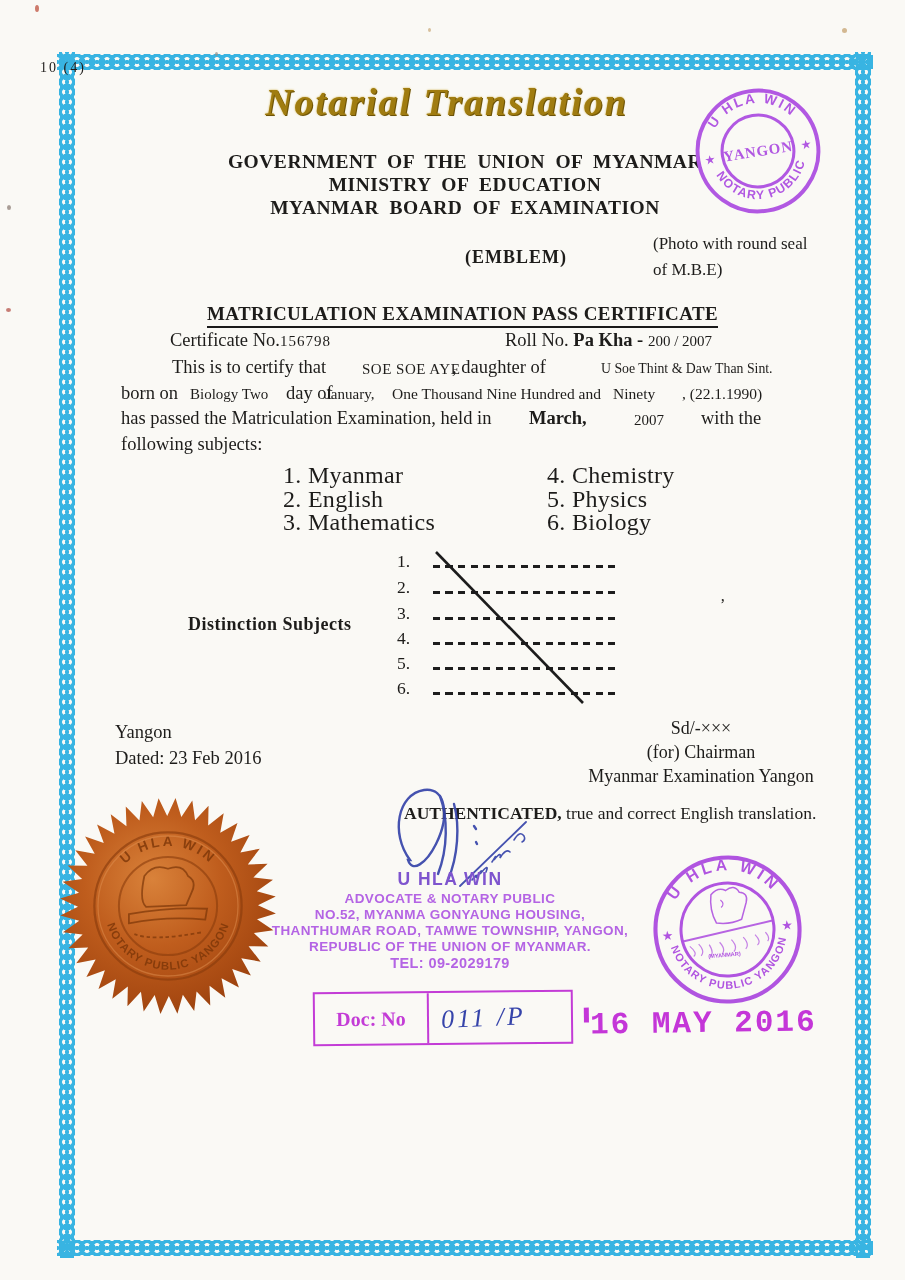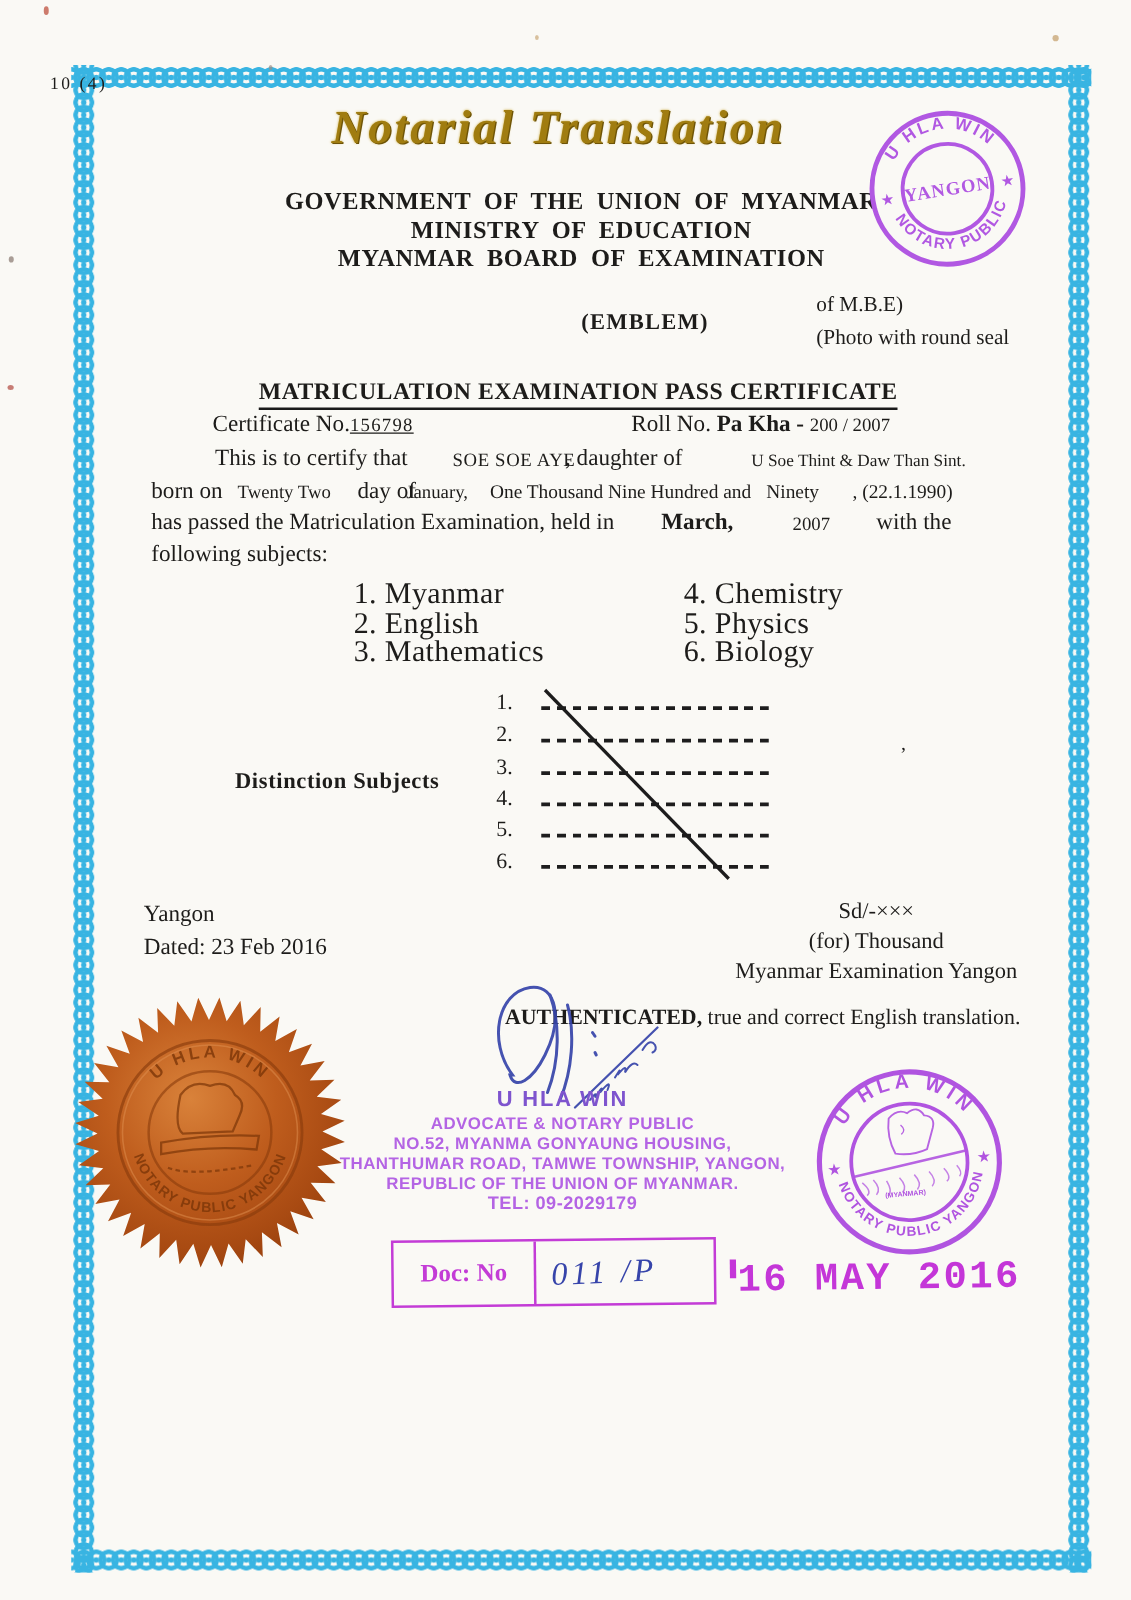--- a/index.html
+++ b/index.html
@@ -82,42 +82,42 @@
         <textPath href="#arcB1" startOffset="50%" text-anchor="middle">NOTARY PUBLIC</textPath>
       </text>
       <text x="80" y="86" text-anchor="middle" font-family="Liberation Serif, serif" font-size="17" font-weight="bold" fill="#b158e2" stroke="none" letter-spacing="1">YANGON</text>
       <text x="18" y="86" font-size="14" fill="#b158e2" stroke="none">★</text>
       <text x="129" y="86" font-size="14" fill="#b158e2" stroke="none">★</text>
     </g>
   </svg>
 
   <div class="abs emblem" style="left:367px;">(EMBLEM)</div>
   <div class="abs photo-note">
+    <div>(Photo with round seal</div>
     <div>of M.B.E)</div>
-    <div>(Photo with round seal</div>
   </div>
 
   <div class="abs cert-title"><span>MATRICULATION EXAMINATION PASS CERTIFICATE</span></div>
 
   <div class="abs t18" style="left:170px;top:330px;">
-    <span>Certificate No.</span><span class="typed" style="letter-spacing:1px;text-decoration:underline;">156798</span>
+    <span>Certificate No.</span><span class="typed" style="letter-spacing:1px;">156798</span>
   </div>
   <div class="abs t18" style="left:505px;top:330px;">
     <span>Roll No.</span>
     <span class="bold">Pa Kha -</span>
     <span class="typed">200 / 2007</span>
   </div>
 
   <div class="abs t18" style="left:172px;top:357px;">This is to certify that</div>
   <div class="abs typed" style="left:362px;top:361px;letter-spacing:.5px;">SOE SOE AYE</div>
   <div class="abs t18" style="left:452px;top:357px;">, daughter of</div>
   <div class="abs typed-s" style="left:601px;top:361px;">U Soe Thint &amp; Daw Than Sint.</div>
 
   <div class="abs t18" style="left:121px;top:383px;">born on</div>
-  <div class="abs typed" style="left:190px;top:386px;">Twenty Two</div>
+  <div class="abs typed" style="left:190px;top:386px;">Biology Two</div>
   <div class="abs t18" style="left:262px;top:383px;margin-left:24px;">day of</div>
   <div class="abs typed" style="left:325px;top:386px;">January,</div>
   <div class="abs" style="left:392px;top:385px;font-size:15.5px;">One Thousand Nine Hundred and</div>
   <div class="abs" style="left:613px;top:385px;font-size:15.5px;">Ninety</div>
   <div class="abs" style="left:682px;top:385px;font-size:15.5px;">, (22.1.1990)</div>
 
   <div class="abs t18" style="left:121px;top:408px;">has passed the Matriculation Examination, held in</div>
   <div class="abs t18 bold" style="left:529px;top:408px;text-align:center;">March,</div>
   <div class="abs typed" style="left:634px;top:412px;">2007</div>
   <div class="abs t18" style="left:701px;top:408px;">with  the</div>
@@ -151,21 +151,21 @@
   <svg class="abs" style="left:425px;top:545px;" width="170" height="165">
     <line x1="11" y1="7" x2="158" y2="158" stroke="#1c1c1c" stroke-width="2.6"></line>
   </svg>
   <div class="abs" style="left:720px;top:596px;font-size:16px;">’</div>
 
   <div class="abs t18" style="left:115px;top:722px;">Yangon</div>
   <div class="abs t18" style="left:115px;top:748px;">Dated:  23  Feb 2016</div>
 
   <div class="abs sig-right" style="top:716px;">
     <div>Sd/-×××</div>
-    <div>(for) Thousand</div>
+    <div>(for) Chairman</div>
     <div>Myanmar Examination Yangon</div>
   </div>
 
   <div class="abs auth-line">
     <span class="bold">AUTHENTICATED,</span><span> true and correct English translation.</span>
   </div>
 
   <svg class="abs" style="left:388px;top:778px;" width="180" height="115" viewBox="0 0 180 115">
     <g fill="none" stroke="#3644aa" stroke-width="2.4" stroke-linecap="round" opacity=".92">
       <path d="M 22,82 C 2,55 10,16 36,12 C 58,9 62,38 48,66 C 38,86 24,95 20,82 Z"></path>

